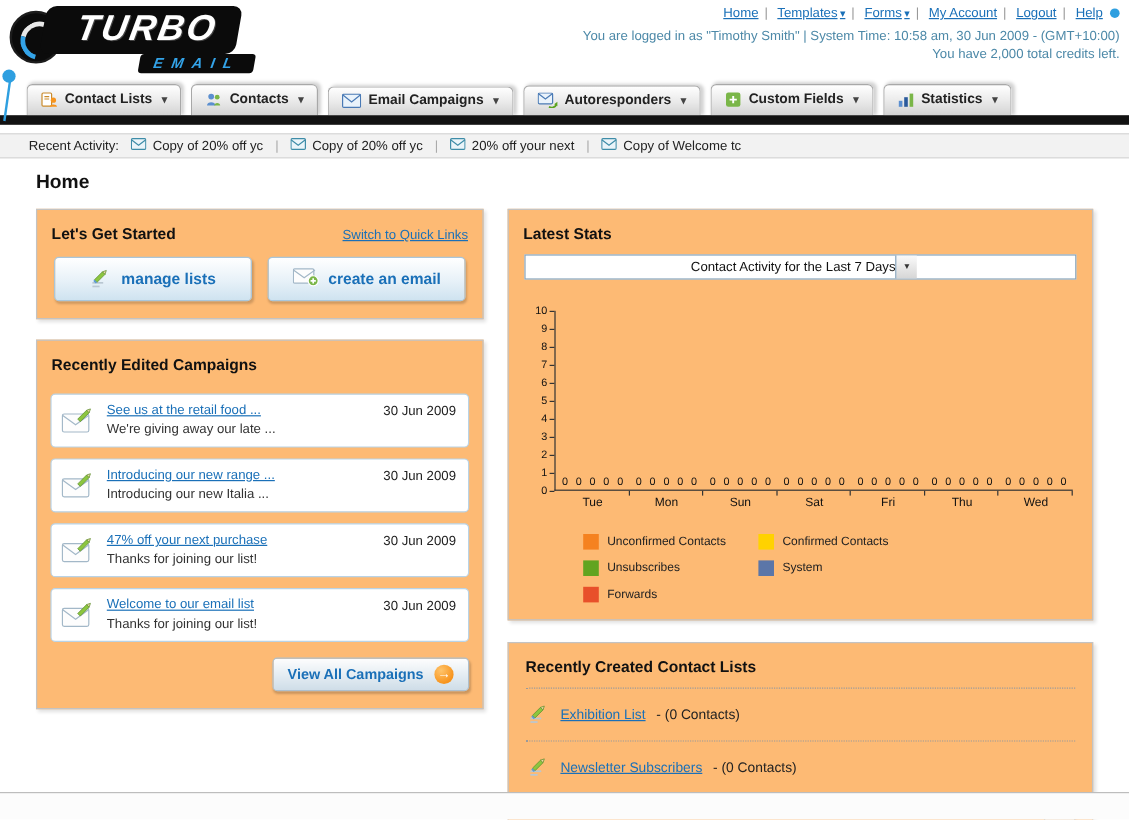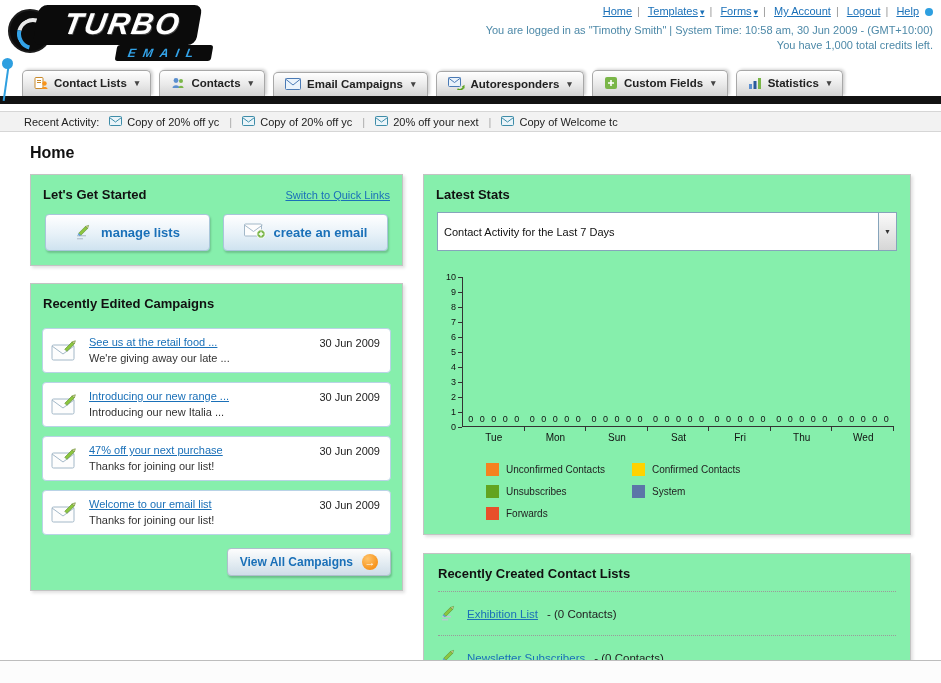--- a/index.html
+++ b/index.html
@@ -66,21 +66,21 @@
   .activity-label { color:#222; }
   .activity-item { display:flex; align-items:center; gap:5px; color:#222; text-decoration:none; }
   .vsep { color:#aaa; }
   .vsep::before { content:"|"; }
 
   
   .page-title { font-size:16px; font-weight:bold; color:#111; margin:12px 0 12px 30px; }
   .columns { display:flex; align-items:flex-start; gap:20px; padding:0 30px; }
   .col-left { width:373px; flex:none; }
   .col-right { flex:1; }
-  .panel { background:#86efac; border:1px solid #c3c3c3; box-shadow:2px 2px 3px rgba(0,0,0,0.12); }
+  .panel { background:#fdba74; border:1px solid #c3c3c3; box-shadow:2px 2px 3px rgba(0,0,0,0.12); }
   .panel-title { font-size:13px; font-weight:bold; color:#111; padding:12px 12px 8px; }
   .blue-link { color:#1a70b8; text-decoration:underline; font-size:11px; }
 
   
   .gs-panel { padding-bottom:14px; }
   .gs-head { display:flex; justify-content:space-between; align-items:baseline; padding:12px 12px 4px; }
   .gs-head h2 { font-size:13px; font-weight:bold; color:#111; }
   .gs-buttons { display:flex; gap:13px; padding:8px 14px 0; }
   .gs-btn {
     flex:1; height:37px; display:flex; align-items:center; justify-content:center; gap:8px;
@@ -113,22 +113,22 @@
   .orange-arrow {
     width:16px; height:16px; border-radius:50%; color:#fff; font-weight:bold;
     background:radial-gradient(circle at 35% 30%, #ffc46b, #f7941d 70%);
     display:inline-flex; align-items:center; justify-content:center; font-size:11px;
   }
   .orange-arrow::before { content:"\2192"; }
 
   
   .stats-panel { padding-bottom:12px; }
   .stats-select {
-    margin:2px 13px 0; height:39px; border:1px solid #86a4bb; background:#fff;
-    display:flex; align-items:center; justify-content:space-between; padding-left:6px;
+    margin:2px 13px 0; height:21px; border:1px solid #86a4bb; background:#fff;
+    display:flex; align-items:center; justify-content:center; padding-left:6px;
     font-size:11px; color:#111; cursor:pointer;
   }
   .select-arrow {
     width:18px; align-self:stretch; border-left:1px solid #86a4bb;
     background:linear-gradient(#fafafa,#d6d6d6); display:flex; align-items:center; justify-content:center;
     color:#333; font-size:7px;
   }
   .select-arrow::before { content:"\25BC"; }
   .chart-area { margin:26px 16px 0 12px; }
   .chart-row { display:flex; }
@@ -171,21 +171,21 @@
   <div class="header-right">
     <div class="top-links">
       <a>Home</a><span class="sep"></span>
       <a><span>Templates</span><i class="caret"></i></a><span class="sep"></span>
       <a><span>Forms</span><i class="caret"></i></a><span class="sep"></span>
       <a>My Account</a><span class="sep"></span>
       <a>Logout</a><span class="sep"></span>
       <a>Help</a><span class="hdr-dot"></span>
     </div>
     <div class="login-info">You are logged in as "Timothy Smith" | System Time: 10:58 am, 30 Jun 2009 - (GMT+10:00)</div>
-    <div class="credits">You have 1,000 total credits left.</div>
+    <div class="credits">You have 2,000 total credits left.</div>
   </div>
 </div>
 
 <nav class="tabs-row">
   <div class="tab">
     <span class="tab-icon">
         <svg width="14" height="14">
           <rect x="1" y="1.5" width="8" height="11" rx="1" fill="#fff" stroke="#c98a2b"></rect>
           <line x1="3" y1="4.5" x2="7" y2="4.5" stroke="#c98a2b"></line>
           <line x1="3" y1="6.5" x2="7" y2="6.5" stroke="#c98a2b"></line>

